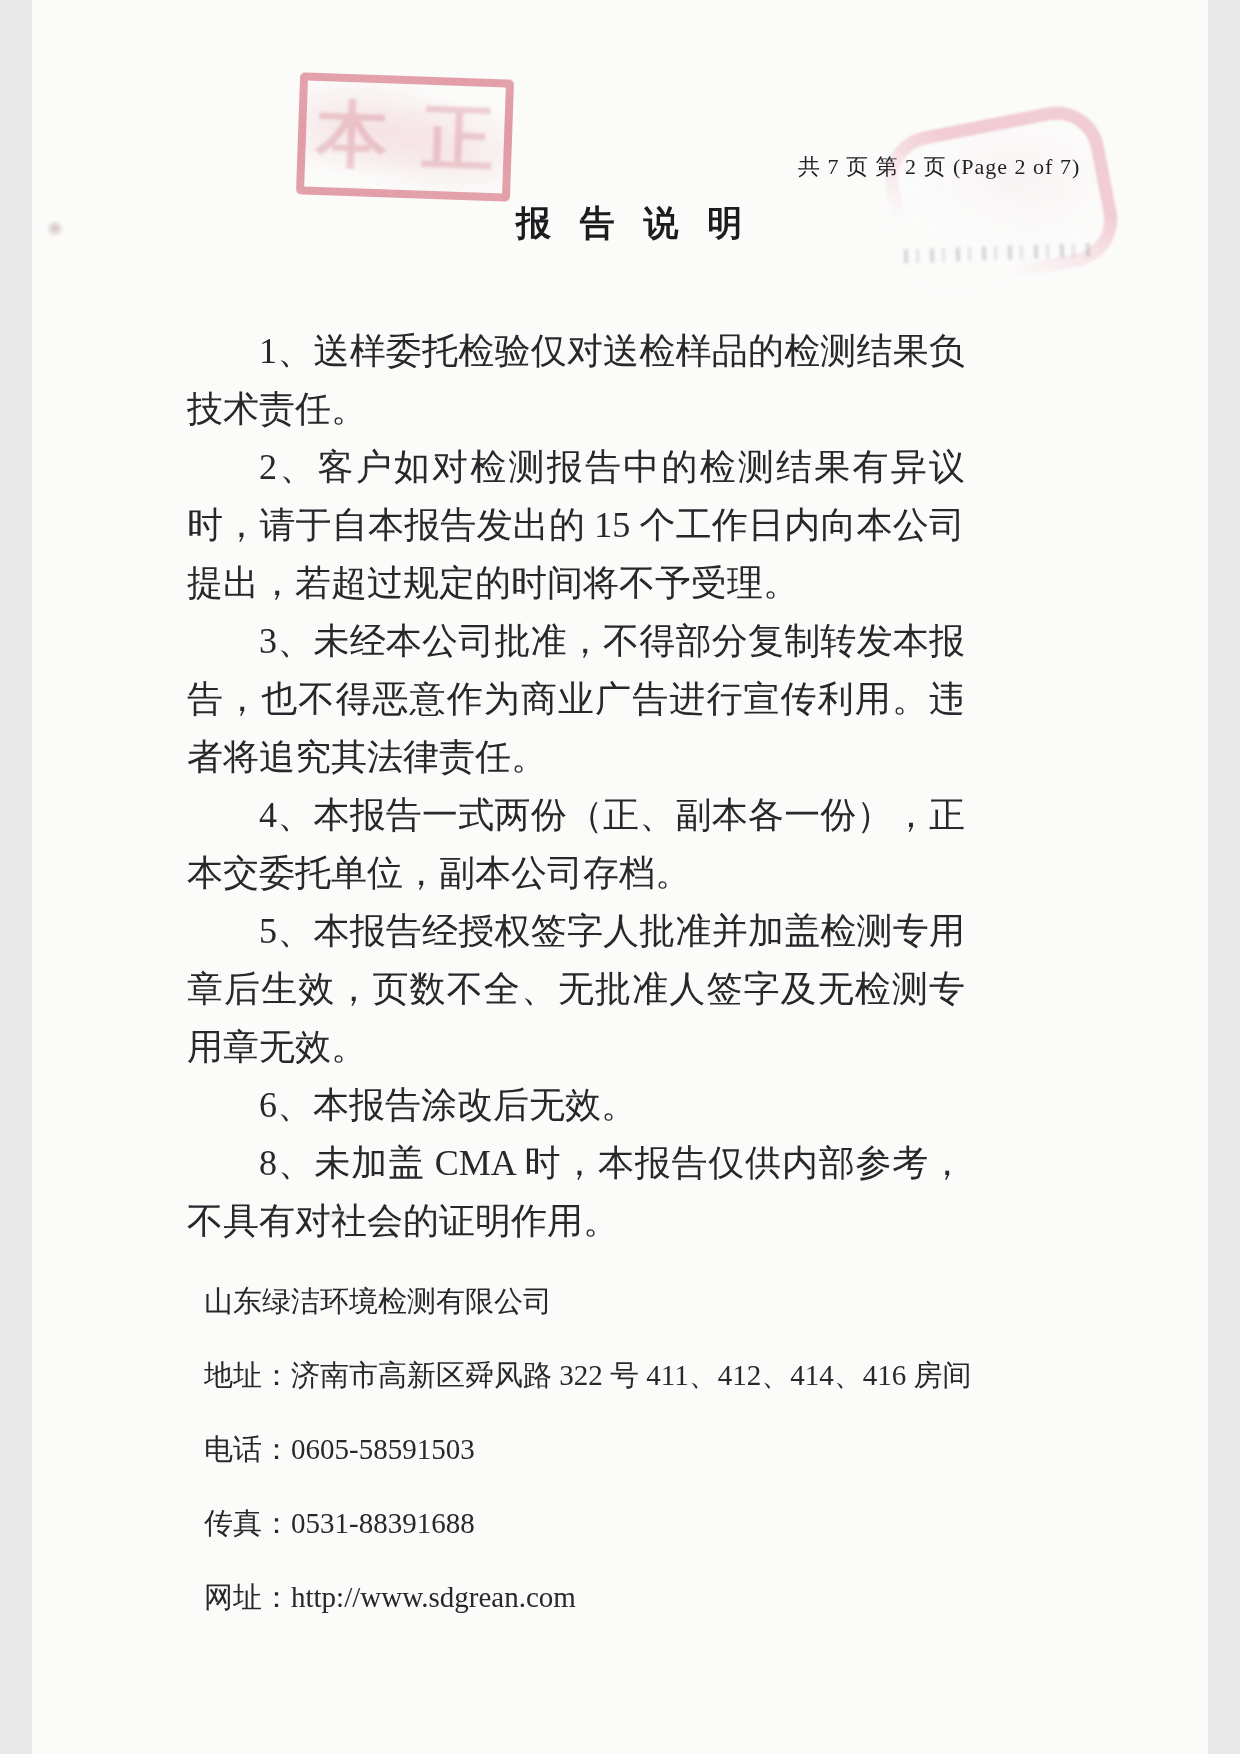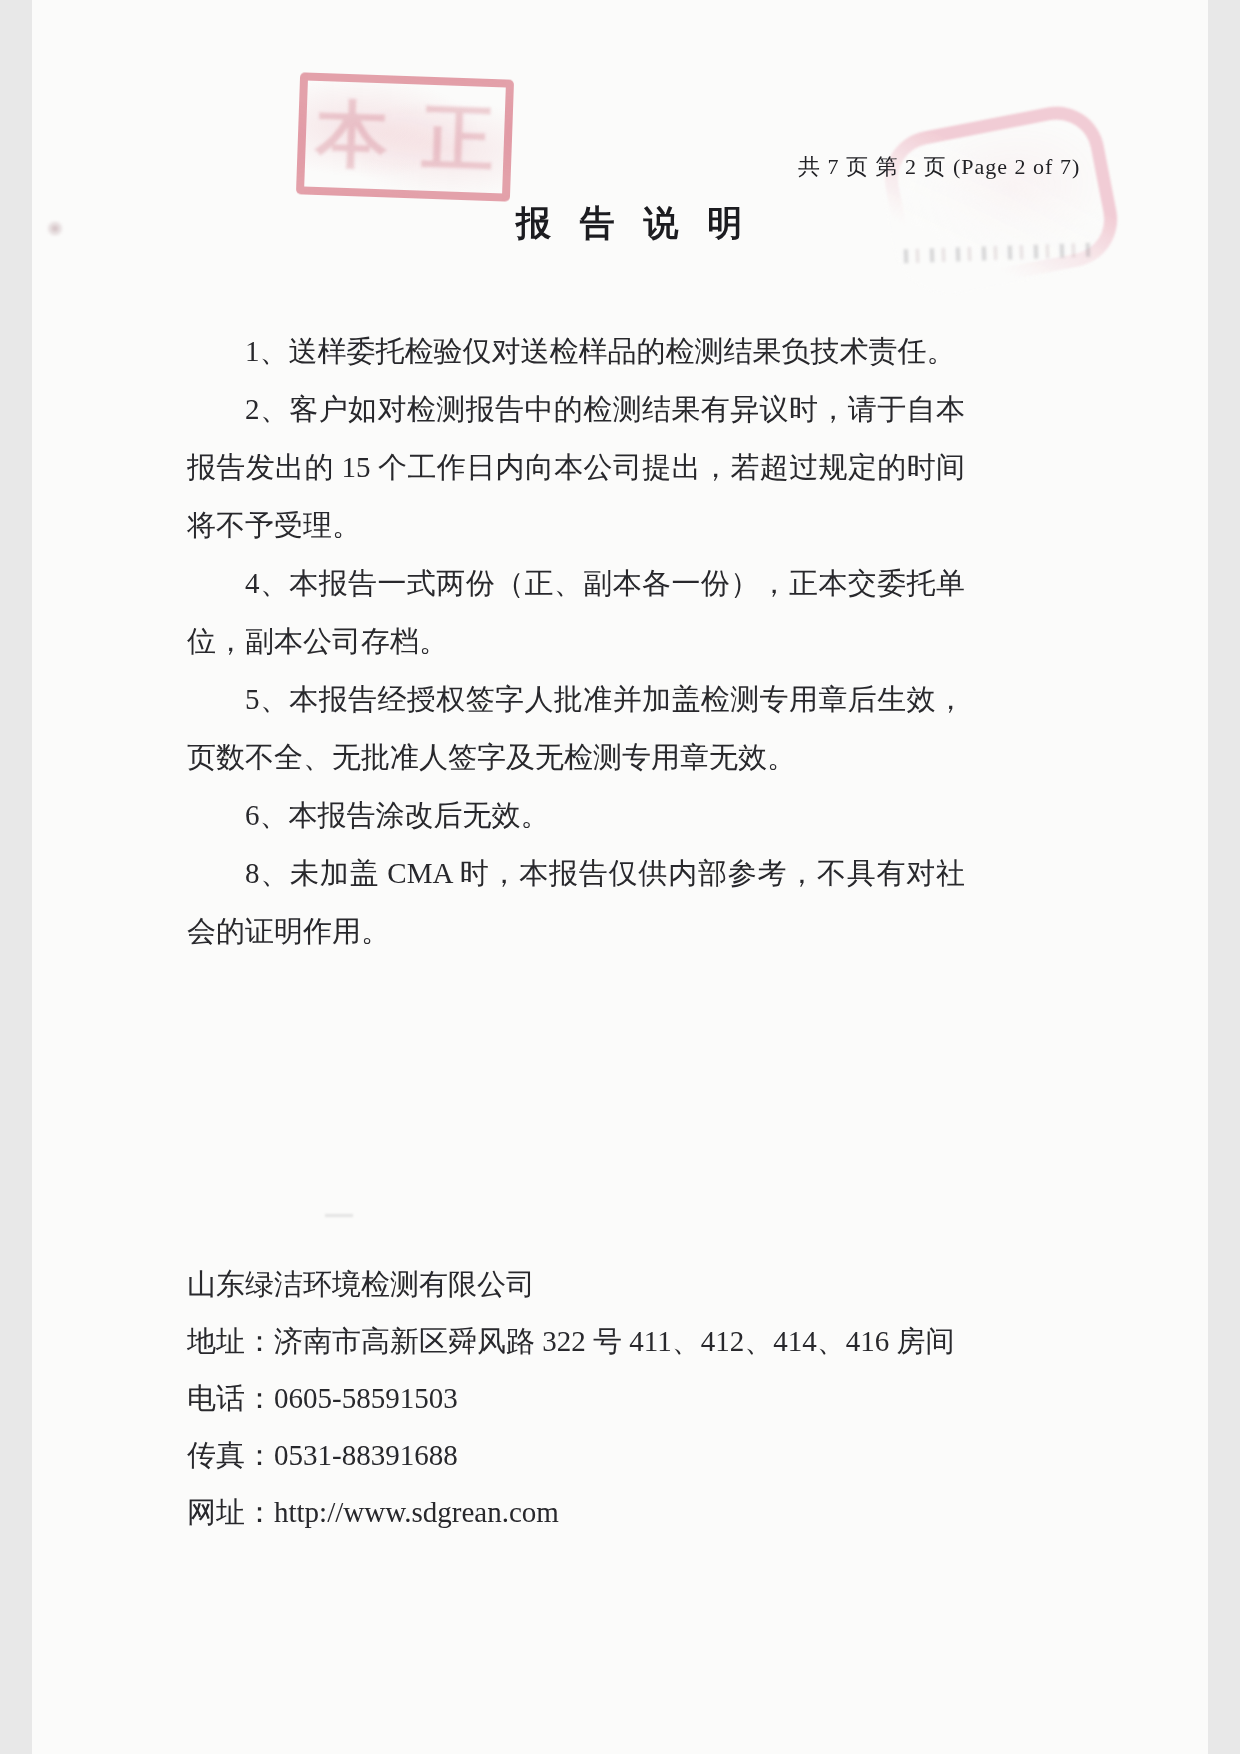--- a/index.html
+++ b/index.html
@@ -34,39 +34,39 @@
     font-weight:bold;
     letter-spacing:10px;
     color:#1c1c20;
   }
 
   
   .notes{
     position:absolute;
     left:155px;top:322px;
     width:778px;
-    font-size:29px;
+    font-size:36px;
     line-height:58px;
   }
   .note{
     margin:0;
     text-indent:2em;
     text-align:justify;
     text-justify:inter-ideograph;
   }
 
   
   .company{
     position:absolute;
     left:155px;top:1256px;
     width:900px;
     font-size:29px;
     line-height:57px;
   }
-  .company p{margin:0;}
+  .company p{margin:17px;}
 
   
   .stamp-original{
     position:absolute;
     left:266px;top:76px;
     width:198px;height:106px;
     border:8px solid rgba(201,62,84,0.48);
     border-radius:5px;
     transform:rotate(2deg);
     display:flex;
@@ -146,20 +146,21 @@
   <div class="stamp-round"></div>
   <div class="stamp-smudge"></div>
 
   <div class="pagination">共 7 页 第 2 页 (Page 2 of 7)</div>
 
   <h1 class="title">报 告 说 明</h1>
 
   <div class="notes">
     <p class="note">1、送样委托检验仅对送检样品的检测结果负技术责任。</p>
     <p class="note">2、客户如对检测报告中的检测结果有异议时，请于自本报告发出的 15 个工作日内向本公司提出，若超过规定的时间将不予受理。</p>
+    <p class="note">3、未经本公司批准，不得部分复制转发本报告，也不得恶意作为商业广告进行宣传利用。违者将追究其法律责任。</p>
     <p class="note">4、本报告一式两份（正、副本各一份），正本交委托单位，副本公司存档。</p>
     <p class="note">5、本报告经授权签字人批准并加盖检测专用章后生效，页数不全、无批准人签字及无检测专用章无效。</p>
     <p class="note">6、本报告涂改后无效。</p>
     <p class="note">8、未加盖 CMA 时，本报告仅供内部参考，不具有对社会的证明作用。</p>
   </div>
 
   <div class="company">
     <p>山东绿洁环境检测有限公司</p>
     <p><span>地址：</span><span>济南市高新区舜风路 322 号 411、412、414、416 房间</span></p>
     <p><span>电话：</span><span>0605-58591503</span></p>

